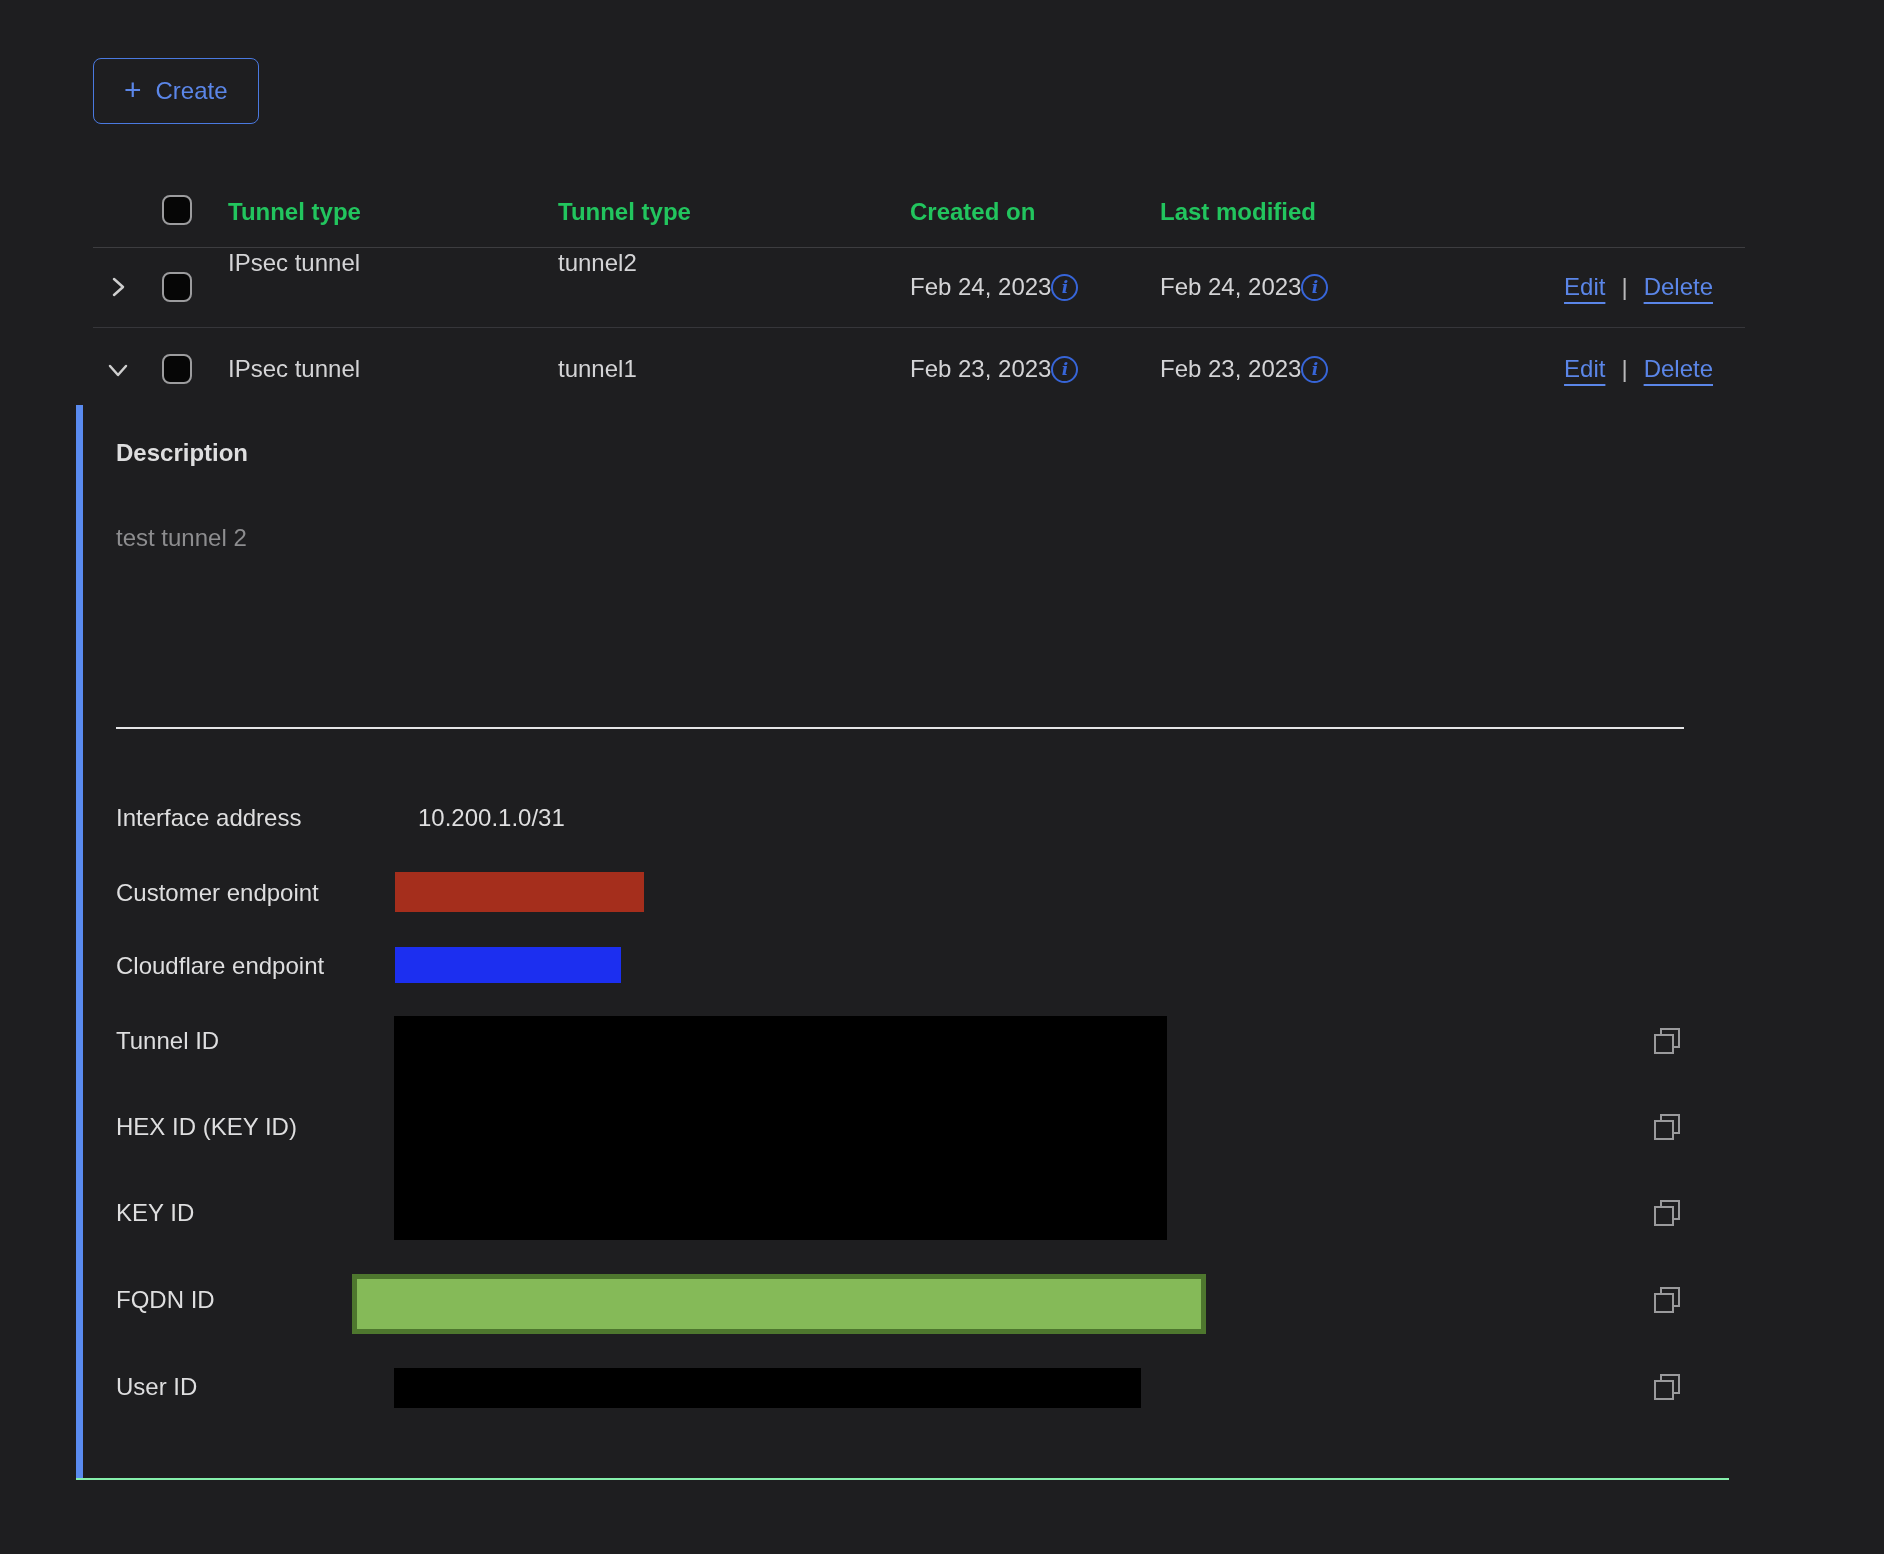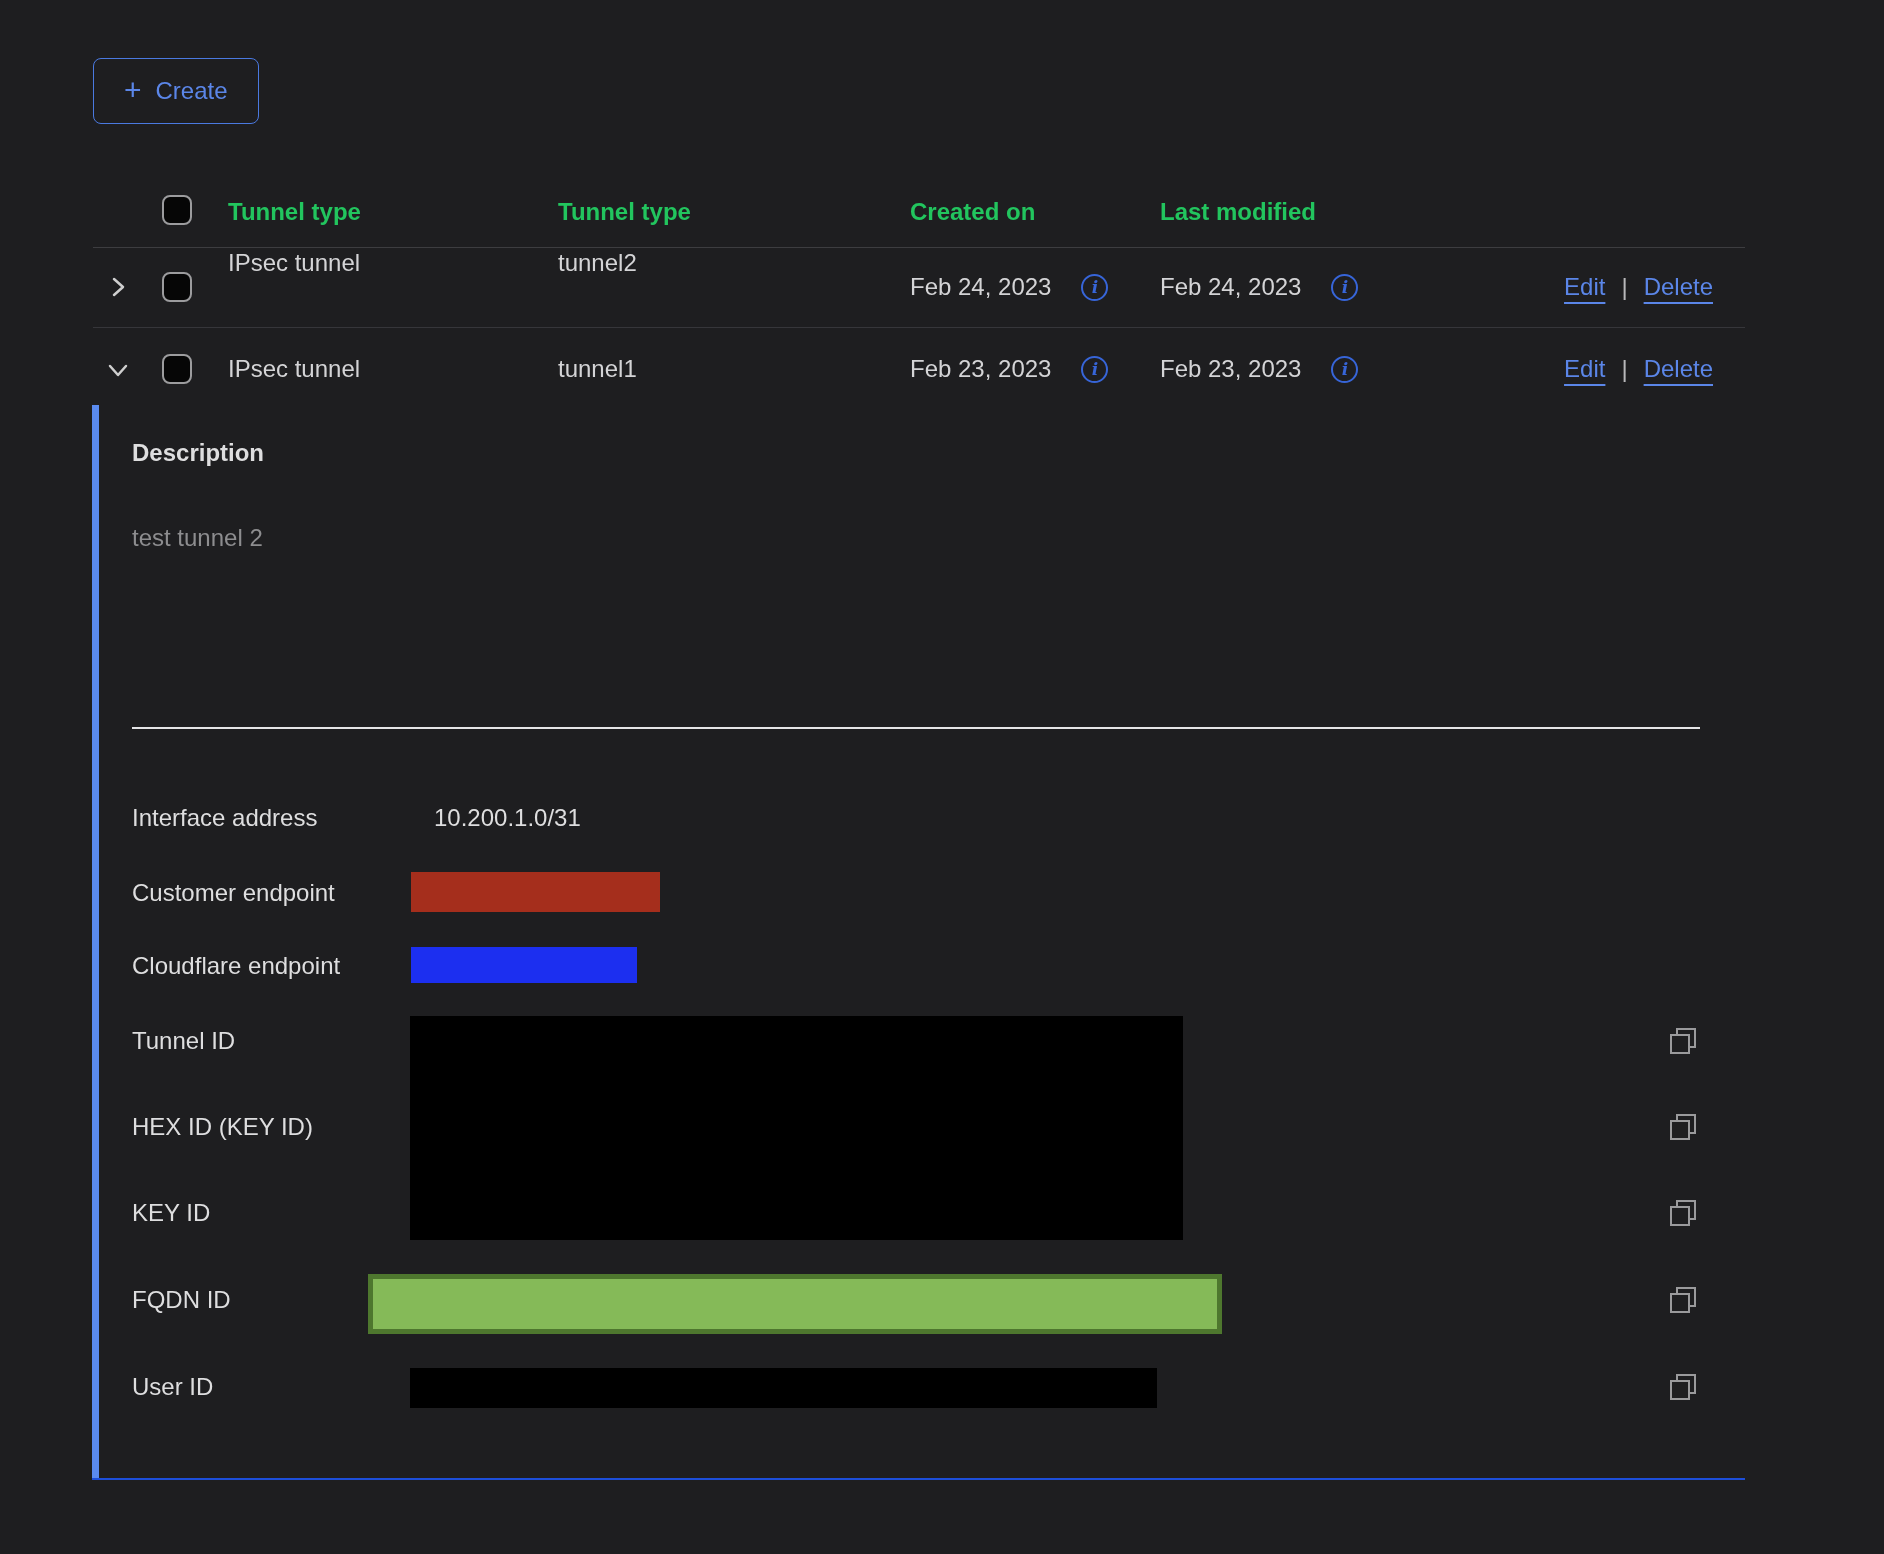--- a/index.html
+++ b/index.html
@@ -26,21 +26,21 @@
   .table{position:absolute;left:93px;top:170px;width:1652px;}
   .thead{position:relative;height:77px;border-bottom:1px solid #3d3d40;}
   .trow{position:relative;height:79px;border-bottom:1px solid #36363a;}
   .trow.expanded{border-bottom:none;height:82px;}
   .thead .hlabel{position:absolute;top:27px;line-height:30px;font-size:24px;font-weight:700;color:#22c55e;white-space:nowrap;}
   .cell{position:absolute;line-height:30px;font-size:24px;color:#d4d4d6;white-space:nowrap;}
   .col-type{left:135px;}
   .col-name{left:465px;}
   .col-created{left:793px;margin-left:24px;}
   .col-modified{left:1067px;}
-  .cell-with-icon{display:flex;align-items:center;gap:30px;}
+  .cell-with-icon{display:flex;align-items:center;}
   .checkbox{
     position:absolute;left:69px;width:30px;height:30px;
     border:2px solid #9c9c9e;border-radius:8px;background:#060606;
     box-sizing:border-box;cursor:pointer;
   }
   .thead .checkbox{top:25px;}
   .trow .checkbox{top:24px;}
   .chev{position:absolute;left:11px;cursor:pointer;display:block;}
   .info-icon{
     display:inline-block;width:27px;height:27px;box-sizing:border-box;
@@ -51,21 +51,21 @@
   }
   .actions{position:absolute;right:32px;display:flex;align-items:center;gap:16px;font-size:24px;line-height:30px;}
   .trow .actions{top:24px;justify-content:space-between;}
   .trow.expanded .actions{top:26px;}
   .link{
     color:var(--accent-blue,#5b86e8);text-decoration:underline;
     text-underline-offset:7px;text-decoration-thickness:2px;cursor:pointer;
   }
   .pipe{color:#b8b8ba;}
   
-  .detail{position:absolute;left:92px;top:408px;width:1653px;height:1070px;border-bottom:2px solid #1d4ed8;text-decoration:underline;}
+  .detail{position:absolute;left:76px;top:408px;width:1653px;height:1070px;border-bottom:2px solid #86efac;text-decoration:underline;}
   .detail .accent-bar{position:absolute;left:0;top:-3px;bottom:0;width:7px;background:#5a8bf0;}
   .d-label{position:absolute;font-size:24px;line-height:30px;color:#dededf;white-space:nowrap;}
   .d-muted{position:absolute;font-size:24px;line-height:30px;color:#8d8d8f;white-space:nowrap;}
   .health-btn{
     position:absolute;left:39px;top:188px;height:63px;padding:0 32px;
     display:inline-flex;align-items:center;
     background:transparent;border:1.5px solid #4a79e0;border-radius:8px;
     color:var(--accent-blue,#5b86e8);font-size:23px;font-family:inherit;cursor:pointer;
   }
   .hr-light{position:absolute;left:40px;top:319px;width:1568px;height:2px;background:#e4e4e6;}

